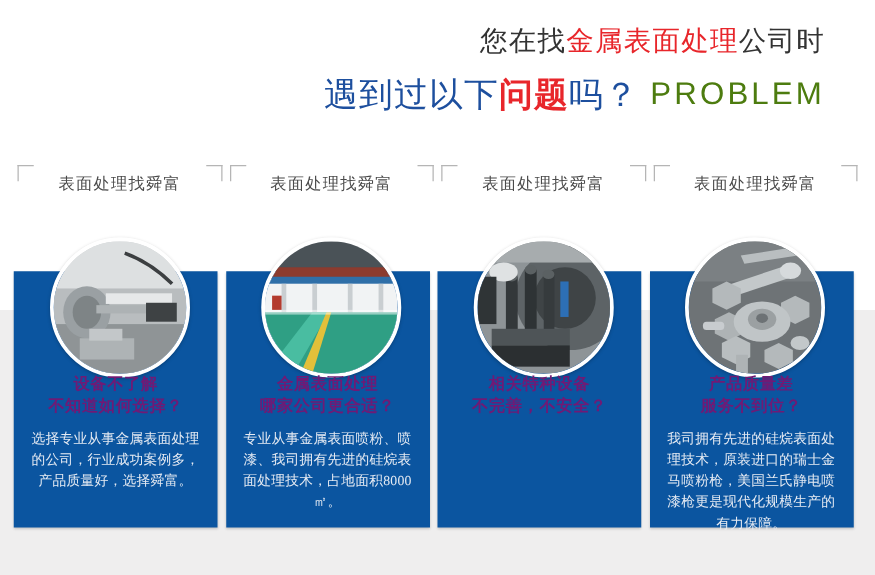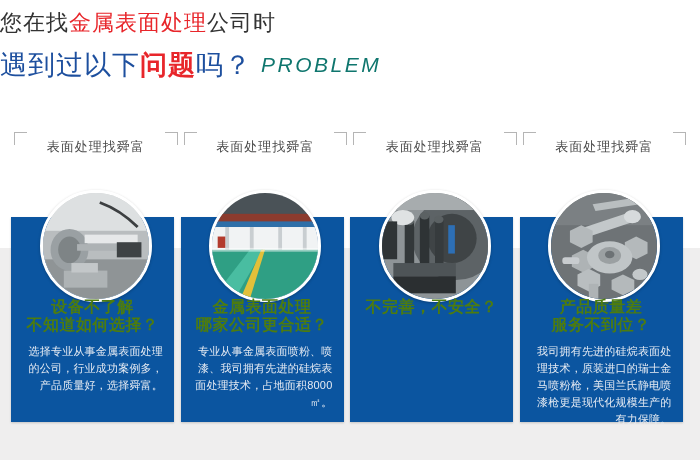--- a/index.html
+++ b/index.html
@@ -26,23 +26,23 @@
     top: 248px;
     width: 700px;
     height: 212px;
     background: #efeeee;
   }
 
   
   .heading {
     position: absolute;
     left: 0;
-    top: 8px;
+    top: 18px;
     width: 660px;
-    text-align: left;
+    text-align: right;
     z-index: 5;
   }
   .head-line1 {
     font-size: 22px;
     line-height: 30px;
     color: #333333;
     letter-spacing: 1px;
     white-space: nowrap;
   }
   .head-line1 .hl {
@@ -54,26 +54,25 @@
     line-height: 36px;
     color: #1d4f9e;
     letter-spacing: 1px;
     white-space: nowrap;
   }
   .head-line2 .hl {
     color: #e8262b;
     font-weight: bold;
   }
   .head-line2 .en {
-    color: #0f766e;
-    font-size: 21px;
+    color: #4d7c0f;
+    font-size: 25px;
     letter-spacing: 2.5px;
     margin-left: 9px;
     vertical-align: 2px;
-    font-style: italic;
   }
 
   
   .cards {
     position: absolute;
     left: 0;
     top: 132px;
     width: 700px;
     height: 300px;
     display: flex;
@@ -150,33 +149,34 @@
     position: absolute;
     left: 0;
     top: 166px;
     width: 163px;
     z-index: 4;
     text-align: center;
     padding: 0 11px;
     box-sizing: border-box;
   }
   .card-title {
-    color: #4d7c0f;
-    font-size: 16px;
+    color: #701a75;
+    font-size: 13px;
     font-weight: bold;
     line-height: 18px;
     letter-spacing: 0.5px;
   }
   .card-desc {
     margin-top: 9px;
     color: #e6ebf3;
     font-size: 11px;
     line-height: 17px;
-    text-align: right;
+    text-align: center;
     letter-spacing: 0.2px;
+    font-family: Liberation Serif, serif;
   }
 </style>
 </head>
 <body>
 
 <div class="page">
 
   <div class="bg-band"></div>
 
   <div class="heading">
@@ -273,20 +273,21 @@
           <ellipse cx="60" cy="28" rx="5" ry="4" fill="#5b6163"></ellipse>
           <rect x="12" y="74" width="66" height="14" fill="#4e5457"></rect>
           <rect x="12" y="88" width="66" height="18" fill="#2b2f31"></rect>
           <ellipse cx="22" cy="26" rx="12" ry="8" fill="#dfe2e3"></ellipse>
           <rect x="0" y="30" width="16" height="40" fill="#2f3436"></rect>
           <rect x="70" y="34" width="7" height="30" fill="#2d6fb5"></rect>
         </svg>
       </div>
       <div class="panel-body">
         <div class="card-title">
+          <div>相关特种设备</div>
           <div>不完善，不安全？</div>
         </div>
       </div>
     </div>
 
     <div class="card">
       <div class="tag">
         <span class="corner tl"></span>
         <span class="corner tr"></span>
         <span class="tag-text">表面处理找舜富</span>

